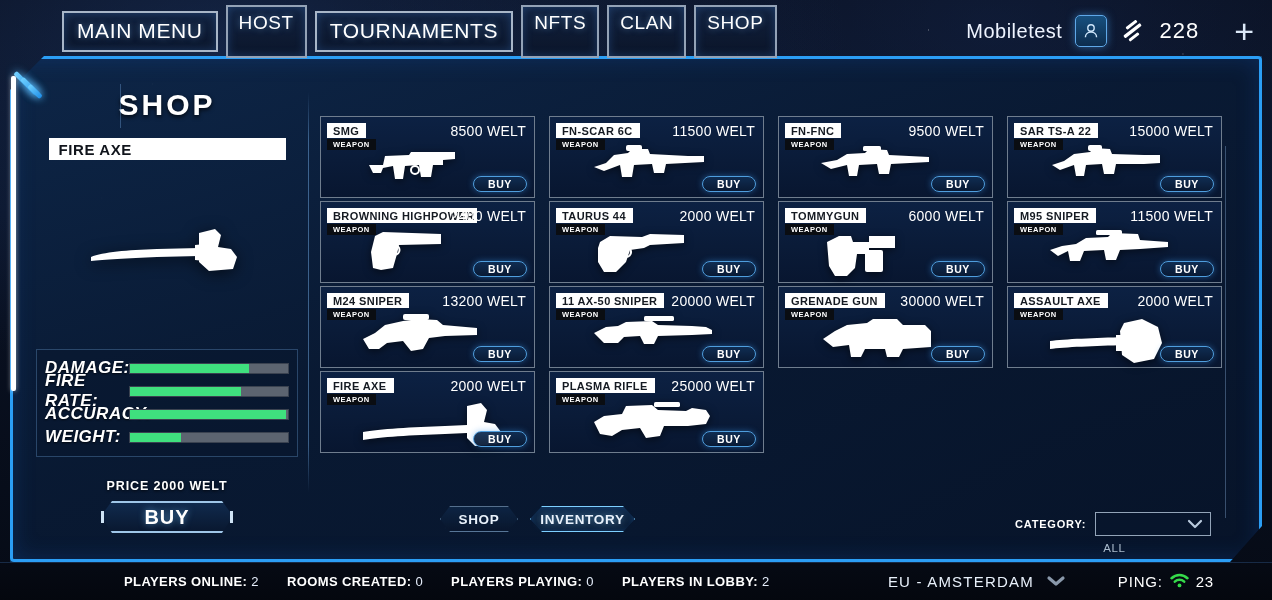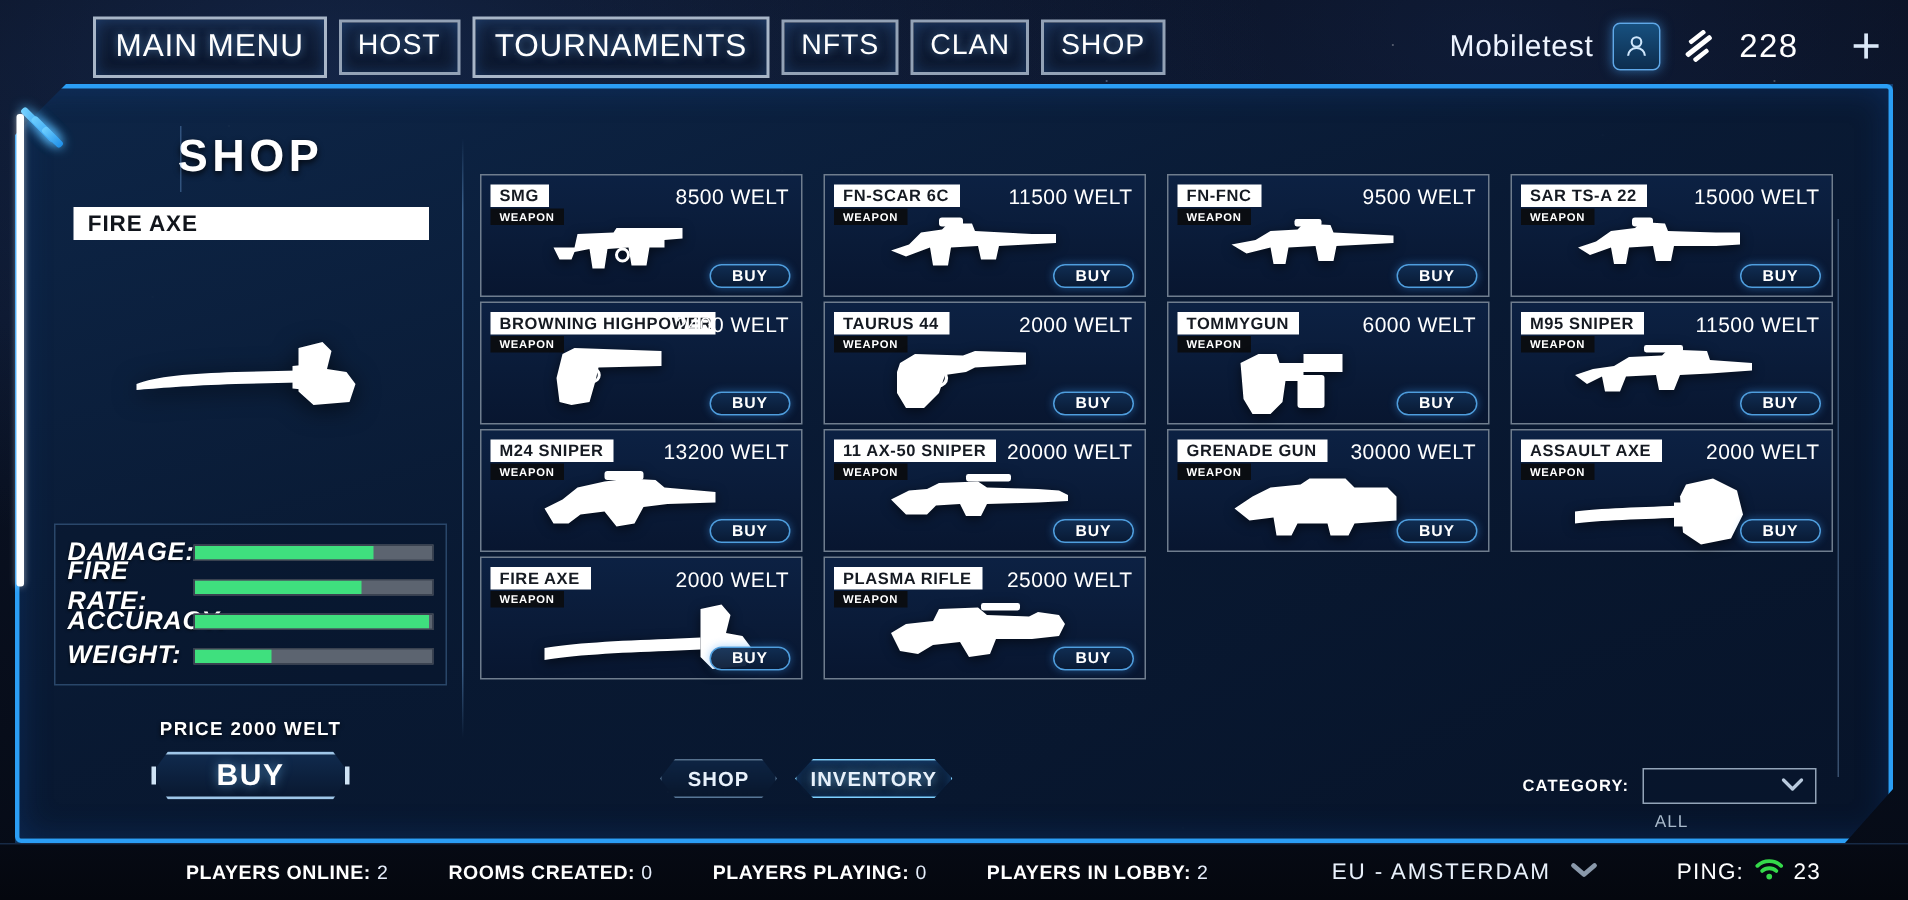--- a/index.html
+++ b/index.html
@@ -49,21 +49,21 @@
     border: 2px solid #a8b6c8;
     background: linear-gradient(180deg, rgba(18,34,62,0.85), rgba(10,20,40,0.9));
     color: #ffffff;
     font-size: 21px; letter-spacing: 0.6px;
     padding: 6px 13px 7px;
     cursor: pointer;
     text-shadow: 0 0 6px rgba(120,190,255,0.5);
     box-shadow: inset 0 0 10px rgba(60,120,200,0.35);
     white-space: nowrap;
   }
-  .nav-btn.small { font-size: 19px; padding: 5px 11px 6px; border-color: #93a2b6; }
+  .nav-btn.small { font-size: 19px; padding: 5px 11px 22px; border-color: #93a2b6; }
 
   .user-area {
     margin-left: auto; margin-right: 18px;
     display: flex; align-items: center; gap: 13px;
   }
   .username { font-size: 20px; letter-spacing: 0.5px; color: #eef4ff; }
   .avatar-box {
     width: 32px; height: 32px; border-radius: 5px;
     border: 1px solid #5fa8e8;
     background: linear-gradient(180deg, #17507f, #0d2d4e);
@@ -286,21 +286,21 @@
   }
   .select-box .val { font-size: 11.5px; color: #a9bacb; letter-spacing: 0.6px; flex: 1; margin-top: 48px; }
 
   
   #statusbar {
     position: absolute; left: 0; bottom: 0; width: 1272px; height: 38px;
     background: linear-gradient(180deg, #060a14 0%, #04070e 100%);
     border-top: 1px solid rgba(60,110,175,0.35);
     display: flex; align-items: center; z-index: 50;
   }
-  .stats-group { display: flex; align-items: baseline; gap: 40px; margin-left: 124px; }
+  .stats-group { display: flex; align-items: baseline; gap: 28px; margin-left: 124px; }
   .stat-item { font-size: 13px; color: #ffffff; letter-spacing: 0.4px; white-space: nowrap; }
   .stat-item b { font-weight: bold; }
   .stat-item .num { font-weight: normal; color: #e6eefb; }
   .region {
     margin-left: auto; display: flex; align-items: center; gap: 12px;
     font-size: 15px; color: #e9f1fb; letter-spacing: 1.2px; cursor: pointer;
   }
   .ping {
     display: flex; align-items: center; gap: 7px; margin-left: 52px; margin-right: 58px;
     font-size: 15px; color: #ffffff; letter-spacing: 0.8px;

